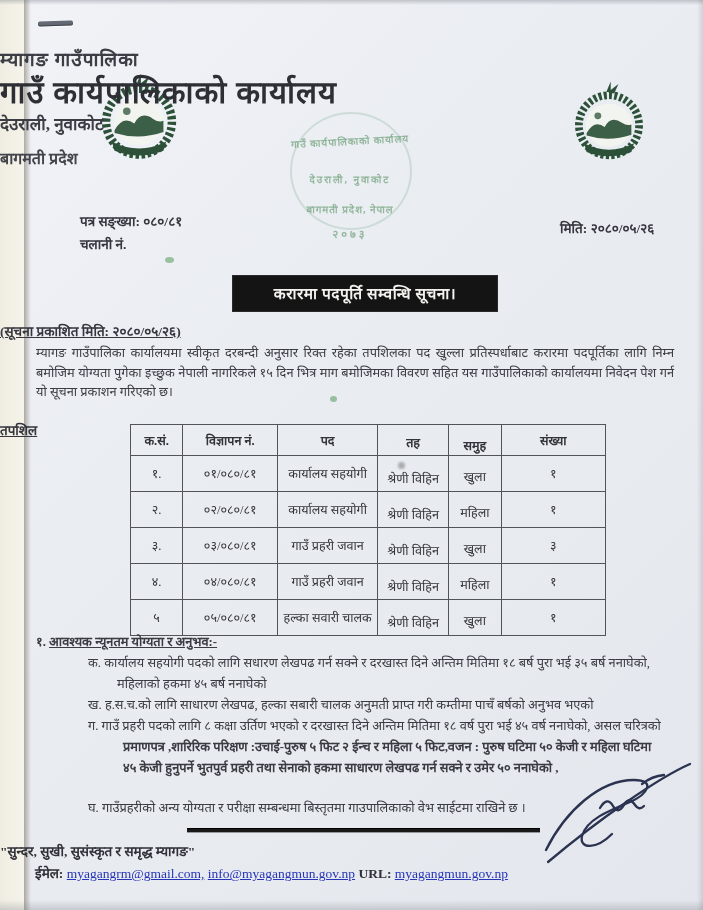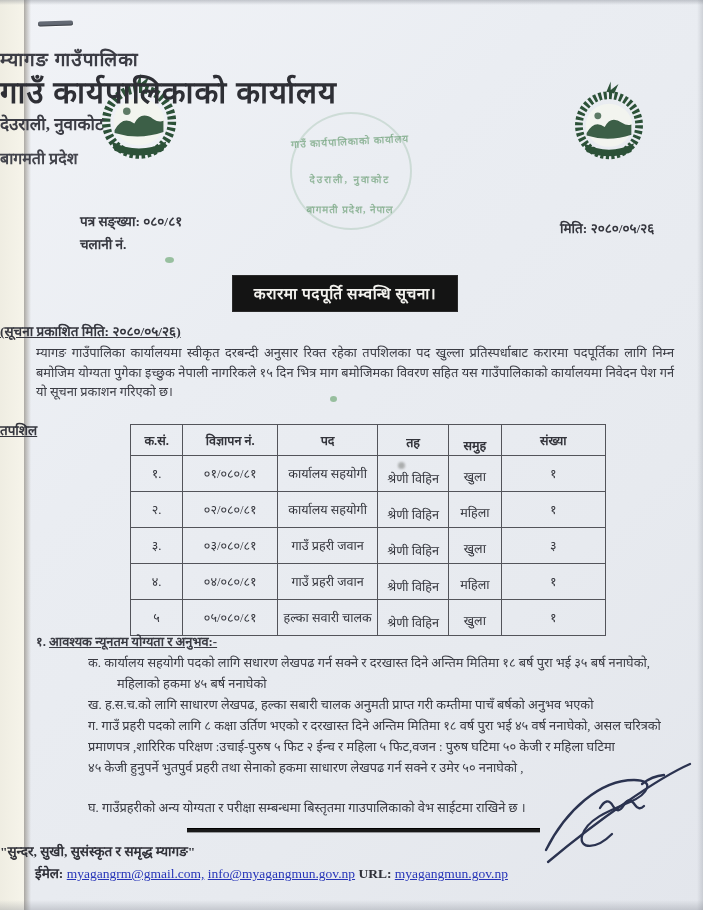--- a/index.html
+++ b/index.html
@@ -45,21 +45,21 @@
   .s1 { top:16px; font-size:10px; letter-spacing:1px; transform:rotate(-3deg); }
   .s2 { top:40px; font-size:10px; letter-spacing:2px; }
   .s3 { top:56px; font-size:10px; letter-spacing:1px; }
   .s4 { top:66px; font-size:11px; letter-spacing:3px; }
 
   .meta-left1 { left:80px; top:212px; font-size:13.5px; font-weight:700; }
   .meta-left2 { left:80px; top:235px; font-size:13.5px; font-weight:700; }
   .meta-date  { left:423px; top:219px; width:240px; text-align:left; font-size:13.5px; font-weight:700; padding-left:137px; }
   .green-speck { position:absolute; background:rgba(96,160,104,.6); border-radius:50%; }
 
-  .title-box { position:absolute; left:233px; top:276px; width:224px; height:35px;
+  .title-box { position:absolute; left:233px; top:276px; width:264px; height:35px;
     background:#141414; color:#f3f2ee; font-size:15.5px; font-weight:700;
     text-align:center; line-height:35px; letter-spacing:.5px;
     box-shadow:0 0 0 1px #2a2a2a; }
 
   .pub-date { top:322px; font-size:13.5px; font-weight:700; text-decoration:underline; }
 
   .body-par { left:36px; top:344px; width:638px; font-size:12.8px; line-height:19.5px;
     text-align:justify; color:#3a3b43; }
 
   .tapshil { top:399px; font-size:13.5px; font-weight:700; text-decoration:underline;margin-top:22px; }
@@ -78,21 +78,21 @@
   .asterisk-smudge { position:absolute; left:398px; top:462px; width:7px; height:7px;
     background:rgba(110,112,108,.5); border-radius:50%; filter:blur(1px); }
 
   .quals { position:absolute; left:36px; top:632px; width:642px; font-size:12.8px;
     line-height:21px; color:#3a3b43; }
   .quals .q-head { font-weight:700; }
   .quals .q-head .q-underline { text-decoration:underline; }
   .q-line { white-space:nowrap; }
   .ind1 { margin-left:52px; }
   .ind2 { margin-left:81px; }
-  .ind3 { margin-left:52px; }
+  .ind3 { margin-left:87px;font-weight:bold; }
   .q-gap { margin-top:19px; }
 
   .signature { position:absolute; left:538px; top:750px; width:162px; height:118px; }
 
   .rule { position:absolute; left:187px; top:828px; width:353px; height:4px;
     background:#191919; border-top:1px solid #000; box-shadow:0 1px 0 rgba(0,0,0,.35); }
 
   .motto { top:842px; font-size:13.5px; font-weight:700; color:#303138; }
   .contact { top:864px; font-size:13.5px; color:#2f3038;padding-left:35px; }
   .contact .lbl { font-weight:700; }
@@ -127,20 +127,21 @@
     </svg>
   <svg class="emblem right-emblem">
       <use href="#emblem"></use>
     </svg>
 
   <div class="stamp">
     <div class="ring"></div>
     <div class="s1">गाउँ कार्यपालिकाको कार्यालय</div>
     <div class="s2">देउराली, नुवाकोट</div>
     <div class="s3">बागमती प्रदेश, नेपाल</div>
+    <div class="s4">२०७३</div>
   </div>
 
   <div class="txt center org1">म्यागङ गाउँपालिका</div>
   <div class="txt center org2">गाउँ कार्यपालिकाको कार्यालय</div>
   <div class="txt center org3">देउराली, नुवाकोट</div>
   <div class="txt center org4">बागमती प्रदेश</div>
 
   <div class="txt meta-left1">पत्र सङ्ख्या: ०८०/८१</div>
   <div class="txt meta-left2">चलानी नं.</div>
   <div class="txt meta-date">मिति: २०८०/०५/२६</div>

